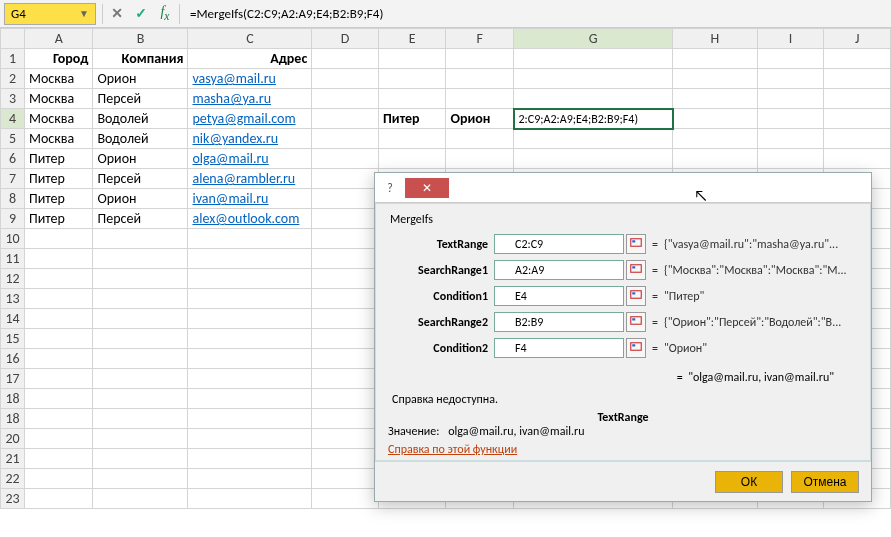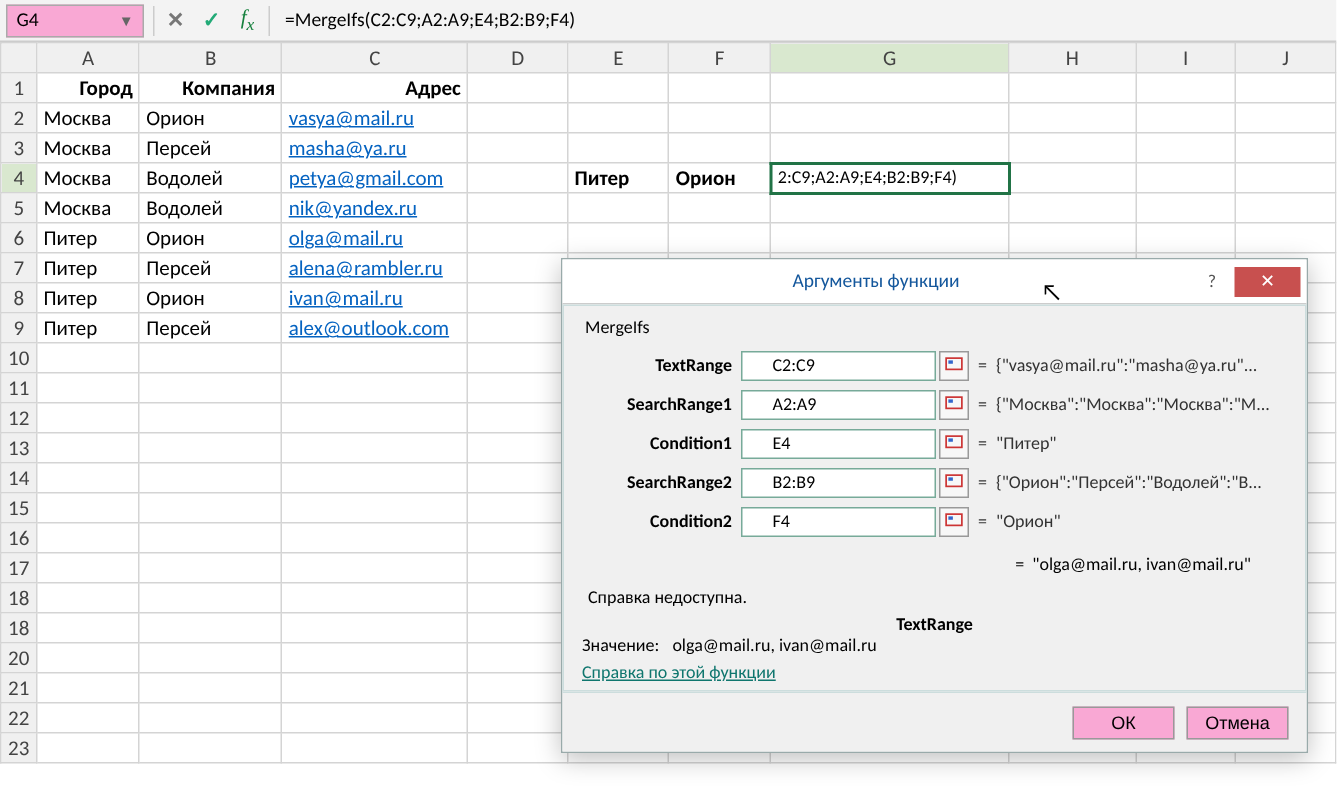--- a/index.html
+++ b/index.html
@@ -1,20 +1,20 @@
 <!DOCTYPE html>
 <html><head>
 <meta charset="utf-8">
 <style>
   * { box-sizing: border-box; margin: 0; padding: 0; }
   body { font-family: Calibri, Arial, sans-serif; font-size: 14px; background: #fff; width: 891px; height: 537px; position: relative; overflow: hidden; }
 
   
   .formula-bar { display: flex; align-items: center; height: 28px; border-bottom: 1px solid #ccc; background: #f3f3f3; }
-  .namebox { width: 92px; height: 22px; margin: 2px 4px; background: #f9a8d4; border: 1px solid #aaa; display: flex; align-items: center; padding: 0 6px; font-size: 13px; justify-content: space-between; text-align: center;}
+  .namebox { width: 92px; height: 22px; margin: 2px 4px; background: #fde047; border: 1px solid #aaa; display: flex; align-items: center; padding: 0 6px; font-size: 13px; justify-content: space-between; text-align: center;}
   .namebox .dd { color:#666; font-size:10px;}
   .fb-btn { width: 24px; height: 22px; display: inline-flex; align-items: center; justify-content: center; color: #555; font-size: 14px; cursor: pointer; }
   .fb-btn.cancel { color:#777; font-weight:bold;}
   .fb-btn.confirm { color:#2a7; font-weight:bold;}
   .fb-fx { font-style: italic; font-family: 'Times New Roman', serif; font-size: 14px; color:#15803d; }
   .formula-input { flex: 1; font-size: 13px; padding: 0 8px; font-family: Calibri, Arial; }
   .fb-sep { width:1px; height:20px; background:#ccc; margin:0 2px;}
 
   
   .grid { position: relative; }
@@ -46,22 +46,22 @@
   .range-btn { width:20px; height:20px; border:1px solid #999; background:#f7f7f7; margin-left:2px; display:flex; align-items:center; justify-content:center; cursor:pointer;}
   .range-btn svg { width:12px; height:12px;}
   .arg-eq { margin:0 6px; color:#333;}
   .arg-eval { font-size:12px; color:#333; overflow:hidden; white-space:nowrap; flex:1;}
   .result-row { text-align:right; padding:8px 24px 4px 0; font-size:12px;}
   .help-unavail { margin:4px 0 2px 4px;}
   .current-arg { text-align:center; font-weight:bold; margin:4px 0 12px 0;}
   .dlg-footer { position:absolute; bottom:0; left:0; right:0; height:40px; background:#f0f0f0; border-top:1px solid #cdd; display:flex; align-items:center; padding:0 12px;}
   .value-label { font-size:12px; margin-right:6px;}
   .value-text { font-size:12px;}
-  .help-link { color:#0f766e; text-decoration:underline; cursor:pointer; font-size:12px; position:absolute; left:12px; bottom:4px;}
-  .btn { width:68px; height:22px; border:1px solid #999; background:#f9a8d4; font-size:12px; cursor:pointer; margin-left:8px;}
+  .help-link { color:#c2410c; text-decoration:underline; cursor:pointer; font-size:12px; position:absolute; left:12px; bottom:4px;}
+  .btn { width:68px; height:22px; border:1px solid #999; background:#eab308; font-size:12px; cursor:pointer; margin-left:8px;}
   .footer-spacer { flex:1;}
   .value-block { position:absolute; left:12px; bottom:22px;}
   .cursor-arrow { position:absolute; left:694px; top:186px; font-size:16px; color:#000; pointer-events:none;}
 </style>
 </head>
 <body>
 
 <div class="formula-bar">
   <div class="namebox">
     <span>G4</span>
@@ -437,21 +437,20 @@
           <td class="col-H"></td>
           <td class="col-I"></td>
           <td class="col-J"></td>
         </tr>
       </tbody>
     </table>
 </div>
 
 <div class="dialog">
   <div class="titlebar">
-    <div class="title">Аргументы функции</div>
     <div class="help">?</div>
     <div class="close">✕</div>
   </div>
   <div class="dlg-body">
     <div class="fn-name">MergeIfs</div>
     <div id="args">
         <div class="arg-row">
           <div class="arg-label">TextRange</div>
           <div class="arg-input">C2:C9</div>
           <div class="range-btn">

